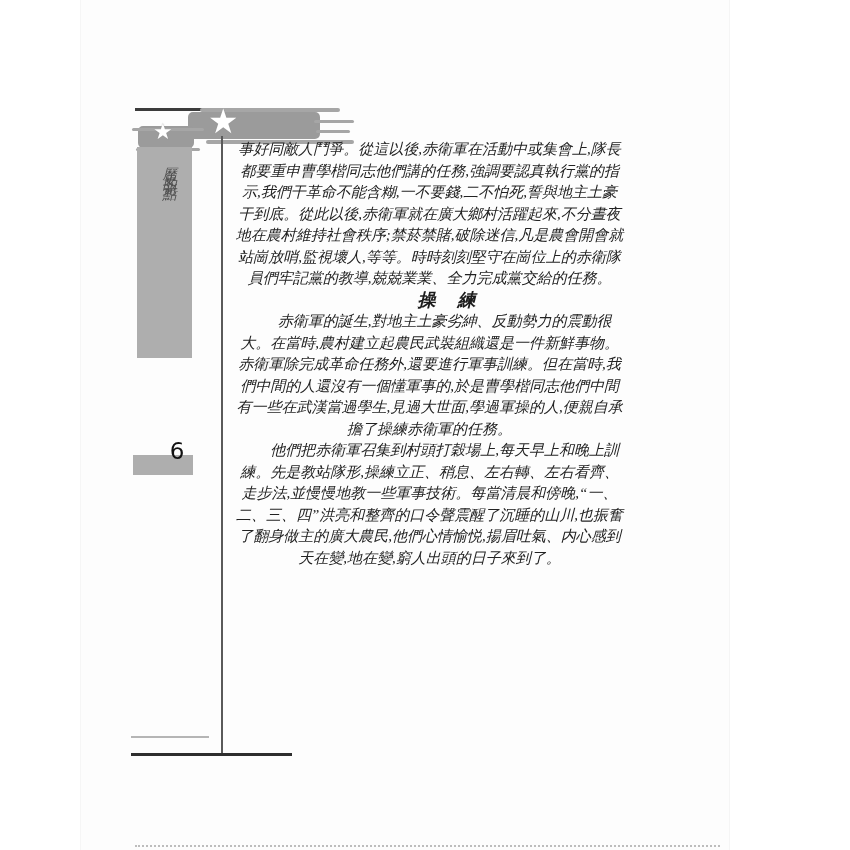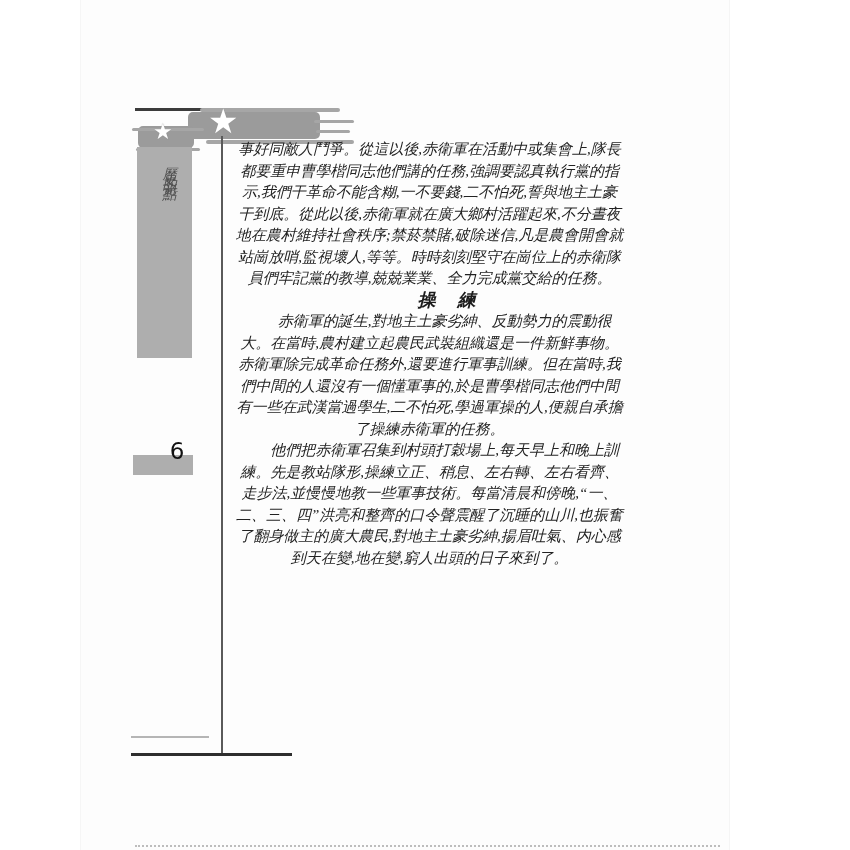--- a/index.html
+++ b/index.html
@@ -92,19 +92,19 @@
 <div class="side-title">歷史的光點</div>
 
 <div class="vert-rule"></div>
 
 <div class="pagenum-band"></div>
 <div class="pagenum">6</div>
 
 <div class="text-col">
   <p class="no-indent">事好同敵人鬥爭。從這以後,赤衛軍在活動中或集會上,隊長都要重申曹學楷同志他們講的任務,強調要認真執行黨的指示,我們干革命不能含糊,一不要錢,二不怕死,誓與地主土豪干到底。從此以後,赤衛軍就在廣大鄉村活躍起來,不分晝夜地在農村維持社會秩序;禁菸禁賭,破除迷信,凡是農會開會就站崗放哨,監視壞人,等等。時時刻刻堅守在崗位上的赤衛隊員們牢記黨的教導,兢兢業業、全力完成黨交給的任務。</p>
   <p class="section-heading">操　練</p>
-  <p>赤衛軍的誕生,對地主土豪劣紳、反動勢力的震動很大。在當時,農村建立起農民武裝組織還是一件新鮮事物。赤衛軍除完成革命任務外,還要進行軍事訓練。但在當時,我們中間的人還沒有一個懂軍事的,於是曹學楷同志他們中間有一些在武漢當過學生,二不怕死,學過軍操的人,便親自承擔了操練赤衛軍的任務。</p>
-  <p>他們把赤衛軍召集到村頭打穀場上,每天早上和晚上訓練。先是教站隊形,操練立正、稍息、左右轉、左右看齊、走步法,並慢慢地教一些軍事技術。每當清晨和傍晚,“一、二、三、四”洪亮和整齊的口令聲震醒了沉睡的山川,也振奮了翻身做主的廣大農民,對地主土豪劣紳,揚眉吐氣、内心感到天在變,地在變,窮人出頭的日子來到了。</p>
+  <p>赤衛軍的誕生,對地主土豪劣紳、反動勢力的震動很大。在當時,農村建立起農民武裝組織還是一件新鮮事物。赤衛軍除完成革命任務外,還要進行軍事訓練。但在當時,我們中間的人還沒有一個懂軍事的,於是曹學楷同志他們中間有一些在武漢當過學生,見過大世面,學過軍操的人,便親自承擔了操練赤衛軍的任務。</p>
+  <p>他們把赤衛軍召集到村頭打穀場上,每天早上和晚上訓練。先是教站隊形,操練立正、稍息、左右轉、左右看齊、走步法,並慢慢地教一些軍事技術。每當清晨和傍晚,“一、二、三、四”洪亮和整齊的口令聲震醒了沉睡的山川,也振奮了翻身做主的廣大農民,他們心情愉悦,揚眉吐氣、内心感到天在變,地在變,窮人出頭的日子來到了。</p>
 </div>
 
 <div class="bottom-light-rule"></div>
 <div class="bottom-dark-rule"></div>
 <div class="scan-bottom-edge"></div>
 
 </body></html>

